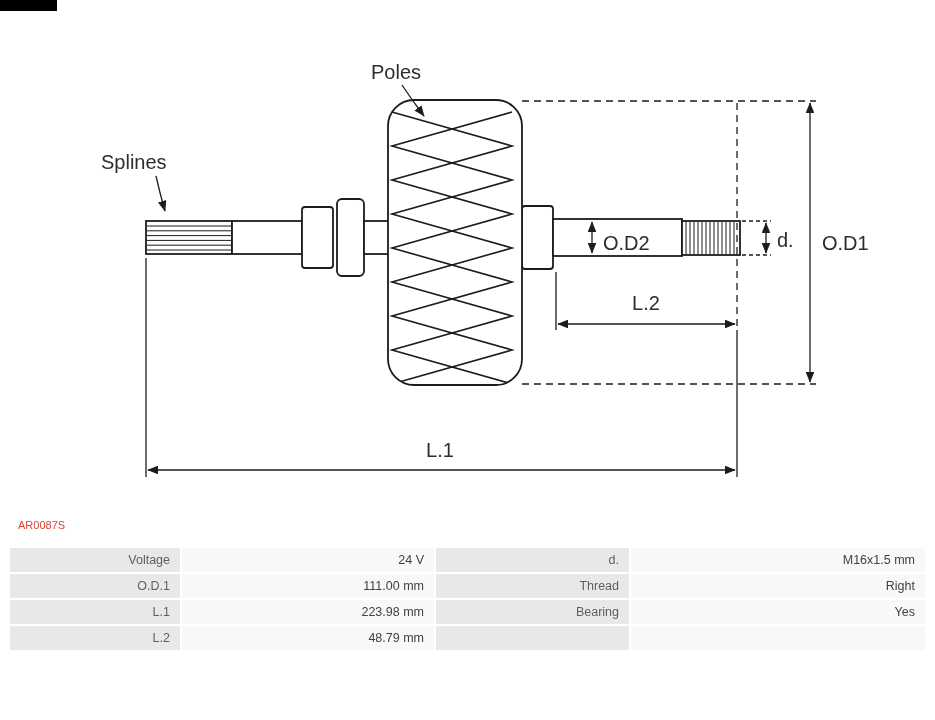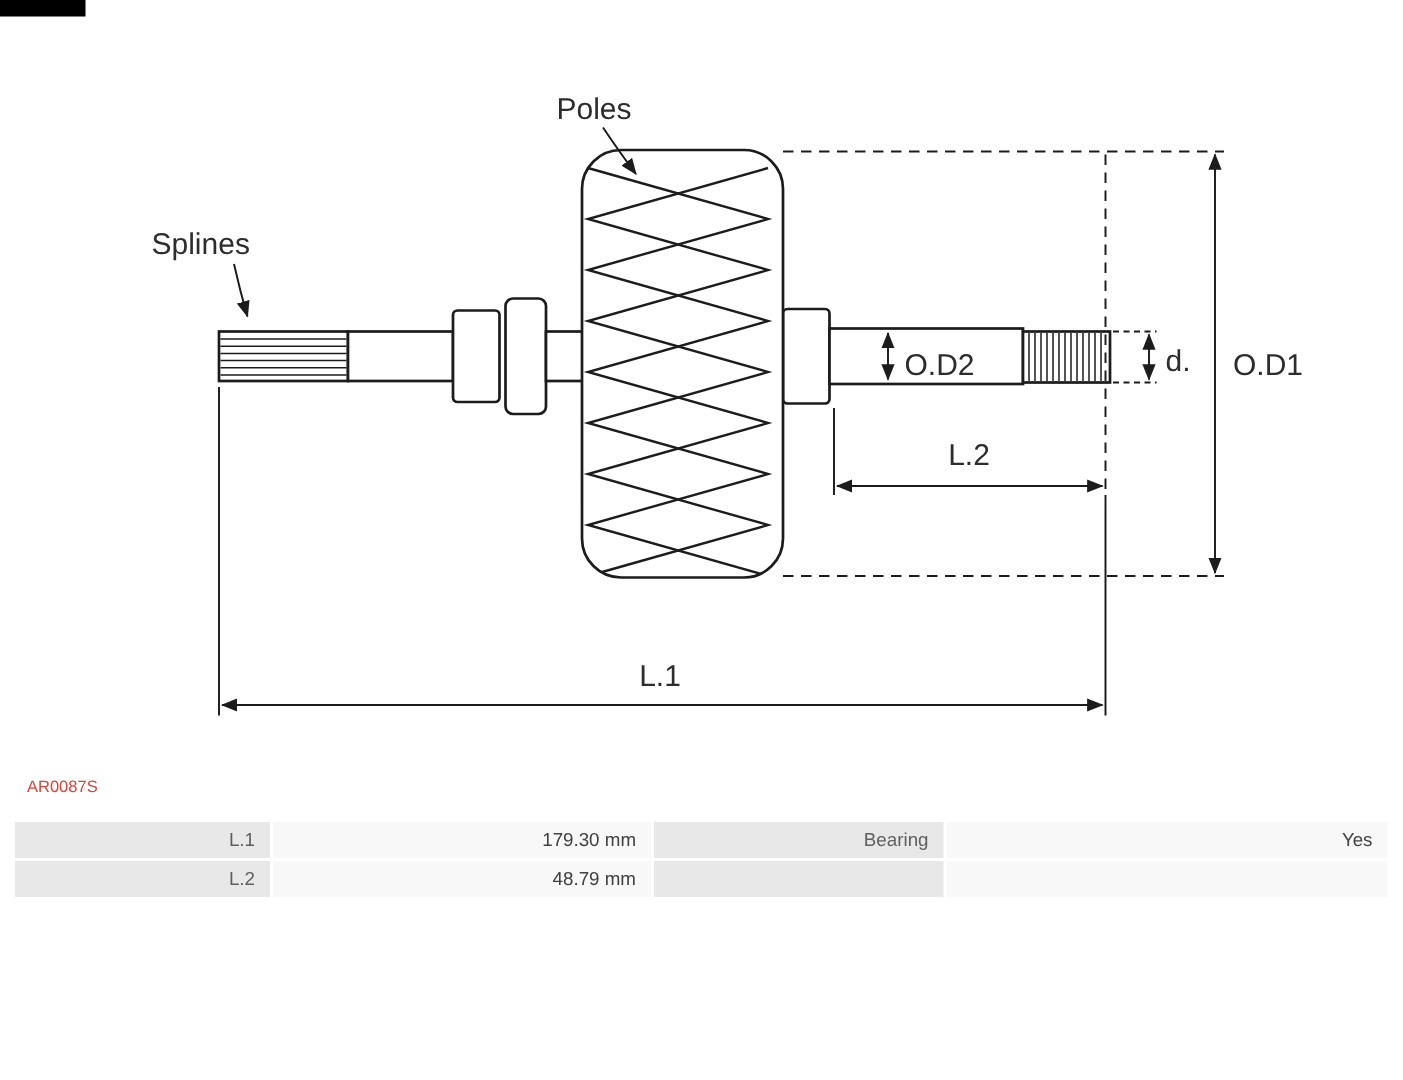--- a/index.html
+++ b/index.html
@@ -90,22 +90,34 @@
 
   <table class="spec-table">
     <colgroup>
       <col style="width:172px">
         <col style="width:254px">
         <col style="width:195px">
         <col>
     </colgroup>
     <tbody>
       <tr>
+        <td class="lbl">Voltage</td>
+        <td class="val">24 V</td>
+        <td class="lbl">d.</td>
+        <td class="val">M16x1.5 mm</td>
+      </tr>
+      <tr>
+        <td class="lbl">O.D.1</td>
+        <td class="val">111.00 mm</td>
+        <td class="lbl">Thread</td>
+        <td class="val">Right</td>
+      </tr>
+      <tr>
         <td class="lbl">L.1</td>
-        <td class="val">179.30 mm</td>
+        <td class="val">223.98 mm</td>
         <td class="lbl">Bearing</td>
         <td class="val">Yes</td>
       </tr>
       <tr>
         <td class="lbl">L.2</td>
         <td class="val">48.79 mm</td>
         <td class="lbl"></td>
         <td class="val"></td>
       </tr>
     </tbody>

